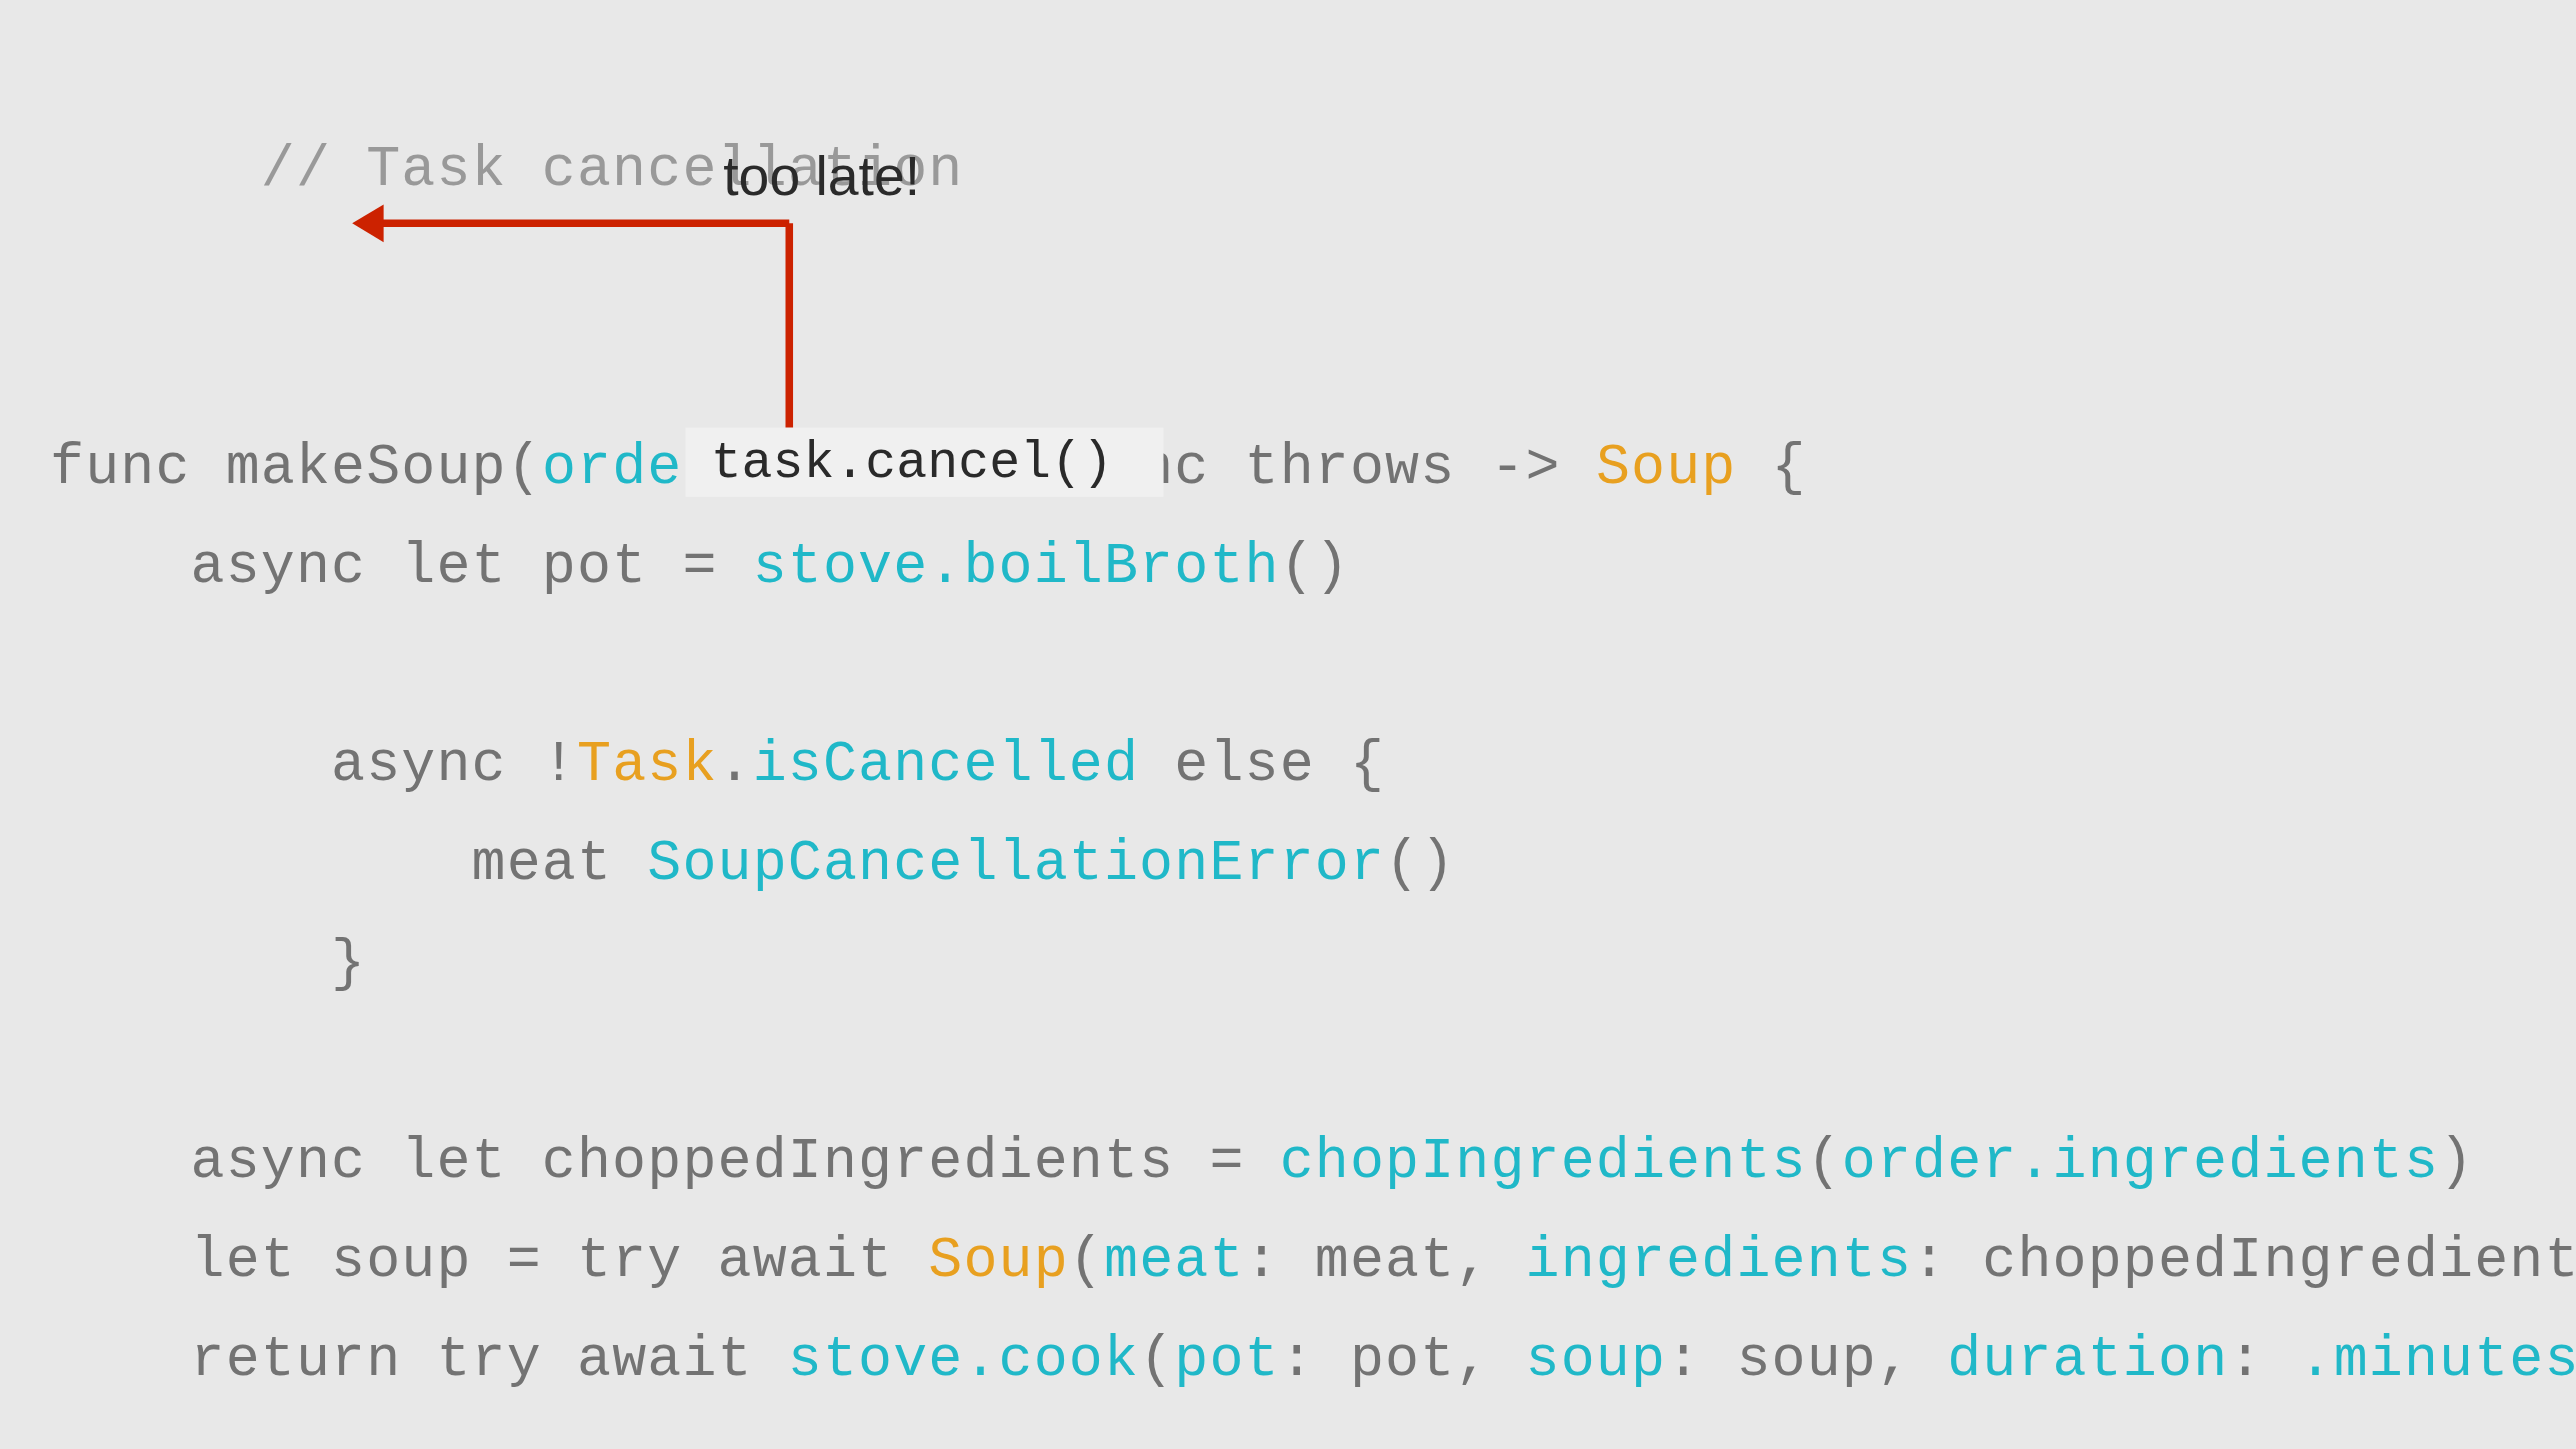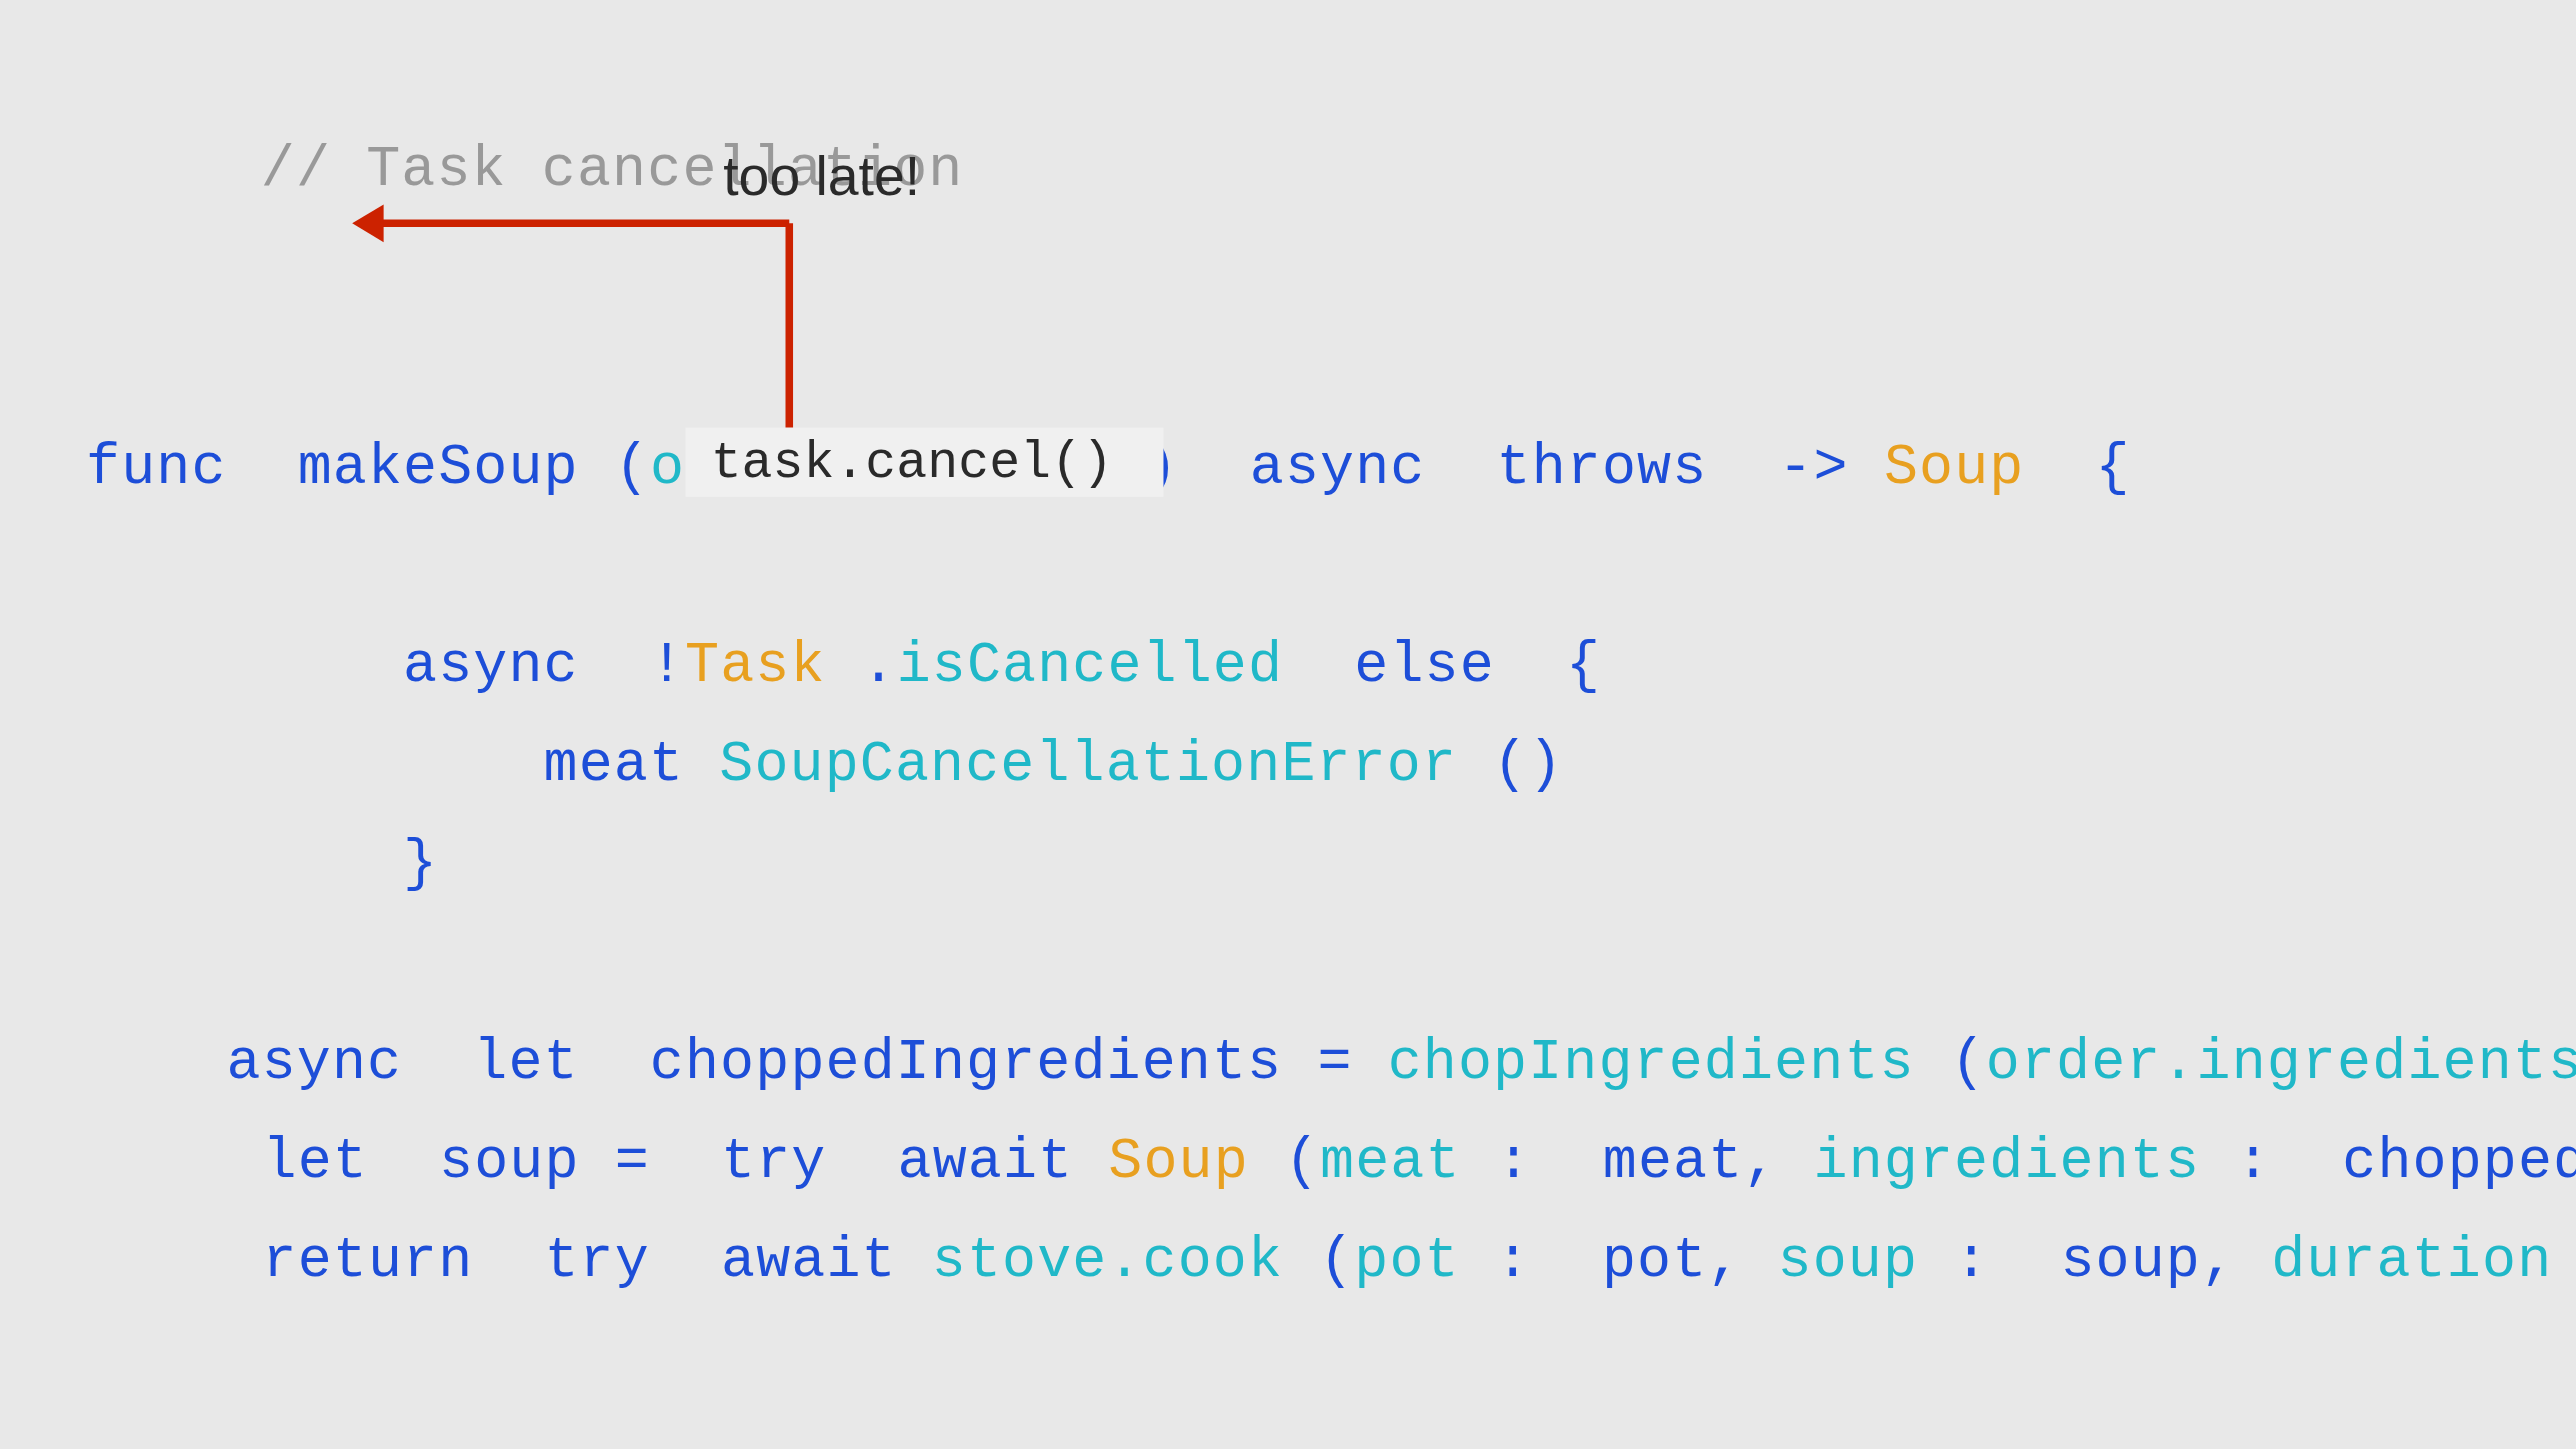--- a/index.html
+++ b/index.html
@@ -81,22 +81,21 @@
 
     .keyword-return {
       color: #e05c8a;
     }
 
     .method-call {
       color: #20b8c8;
     }
 
     .dark {
-      color: #1d4ed8;
-      margin-left: 36px;
+      color: #737373;
     }
 
     .line {
       white-space: pre;
       display: block;
     }
 
     
     .arrow-container {
       position: absolute;
@@ -114,20 +113,21 @@
   <div class="code-block">
 
     <span class="line">
       <span class="comment">// Task cancellation</span>
     </span>
 
     <span class="line">&nbsp;</span>
 
     <span class="line"><span class="keyword-func dark">func </span><span class="dark">makeSoup</span><span class="dark">(</span><span class="method-call">order</span><span class="dark">: </span><span class="type-name">Order</span><span class="dark">) </span><span class="keyword-async dark">async </span><span class="keyword-throws dark">throws </span><span class="dark">-&gt; </span><span class="type-name">Soup </span><span class="dark">{</span></span>
 
+    <span class="line"><span class="keyword-async dark">    async </span><span class="keyword-let dark">let </span><span class="dark">pot = </span><span class="method-call">stove.boilBroth</span><span class="dark">()</span></span>
 
     <span class="line">&nbsp;</span>
 
     <span class="line"><span class="dark">        </span><span class="keyword-guard dark">async </span><span class="dark">!</span><span class="type-name">Task</span><span class="dark">.</span><span class="method-call">isCancelled </span><span class="keyword-else dark">else </span><span class="dark">{</span></span>
 
     <span class="line"><span class="dark">            </span><span class="keyword-throw dark">meat </span><span class="method-call">SoupCancellationError</span><span class="dark">()</span></span>
 
     <span class="line"><span class="dark">        </span><span class="dark">}</span></span>
 
     <span class="line">&nbsp;</span>

